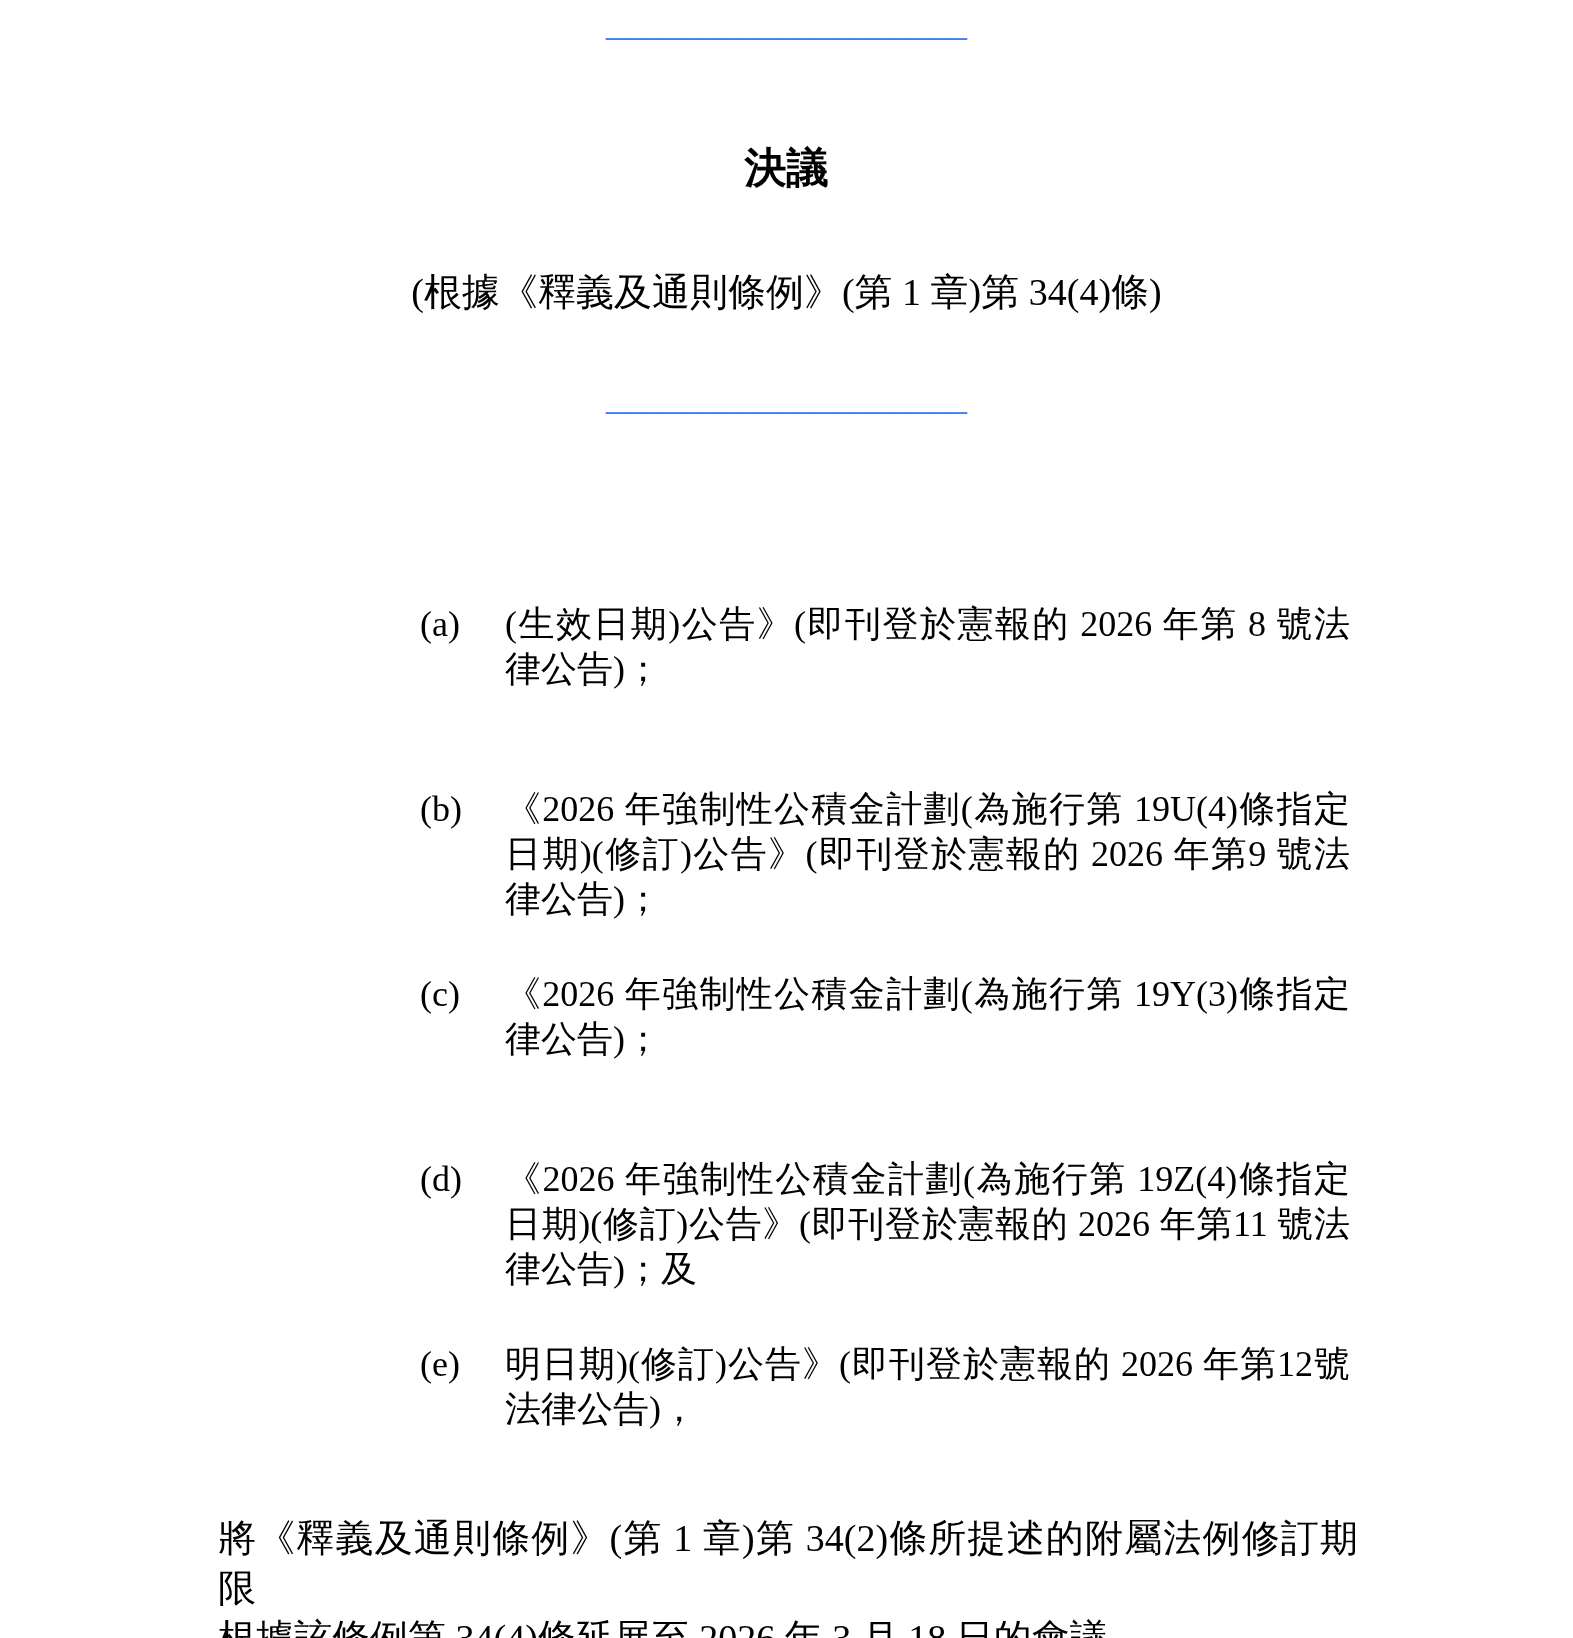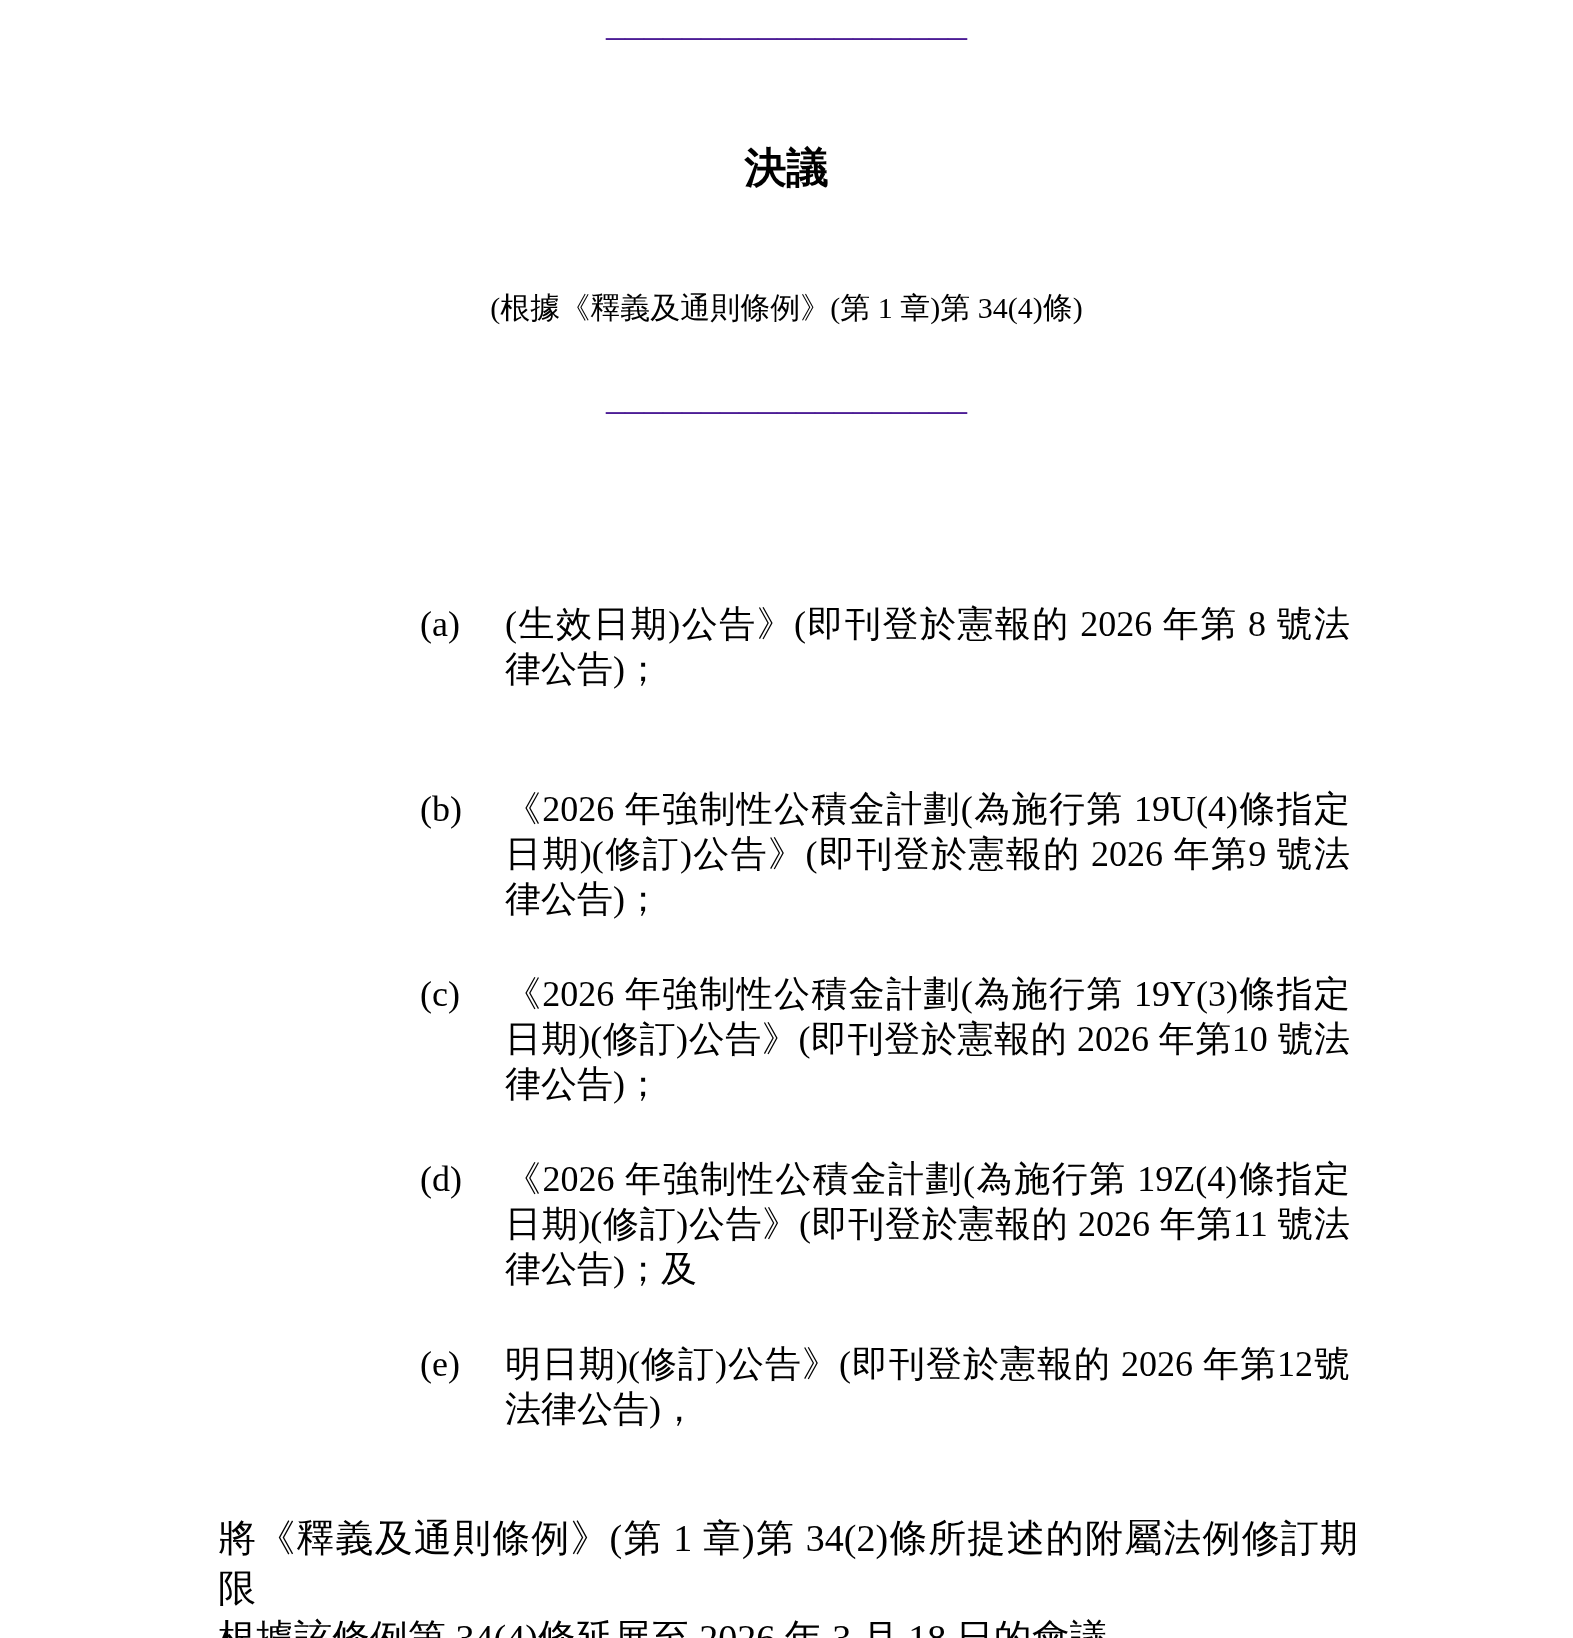--- a/index.html
+++ b/index.html
@@ -14,43 +14,43 @@
     overflow: hidden;
   }
   .divider {
     position: absolute;
     left: 0;
     width: 100%;
     text-align: center;
     font-size: 38px;
     line-height: 44px;
     letter-spacing: 0;
-    color: #4c1d95;
+    color: #3b82f6;
     white-space: nowrap;
   }
   .divider-top { top: 0px; }
   .divider-mid { top: 374px; }
   .title {
     position: absolute;
     top: 142px;
     left: 0;
     width: 100%;
     text-align: center;
     font-family: Liberation Serif, serif;
     font-weight: bold;
     font-size: 42px;
     line-height: 52px;
   }
   .basis {
     position: absolute;
-    top: 284px;
+    top: 268px;
     left: 0;
     width: 100%;
     text-align: center;
-    font-size: 30px;
+    font-size: 38px;
     line-height: 48px;
   }
   .intro {
     position: absolute;
     top: 508px;
     left: 218px;
     font-size: 38px;
     line-height: 48px;
     white-space: nowrap;
   }
@@ -131,21 +131,20 @@
       <div class="jline">《2026 年強制性公積金計劃(為施行第 19U(4)條指定</div>
       <div class="jline">日期)(修訂)公告》(即刊登於憲報的 2026 年第9 號法</div>
       <div class="jline">律公告)；</div>
     </div>
   </div>
 
   <div class="item item-c">
     <div class="item-label">(c)</div>
     <div class="item-body">
       <div class="jline">《2026 年強制性公積金計劃(為施行第 19Y(3)條指定</div>
-      <div class="jline">日期)(修訂)公告》(即刊登於憲報的 2026 年第10 號法</div>
       <div class="jline">律公告)；</div>
     </div>
   </div>
 
   <div class="item item-d">
     <div class="item-label">(d)</div>
     <div class="item-body">
       <div class="jline">《2026 年強制性公積金計劃(為施行第 19Z(4)條指定</div>
       <div class="jline">日期)(修訂)公告》(即刊登於憲報的 2026 年第11 號法</div>
       <div class="jline">律公告)；及</div>

